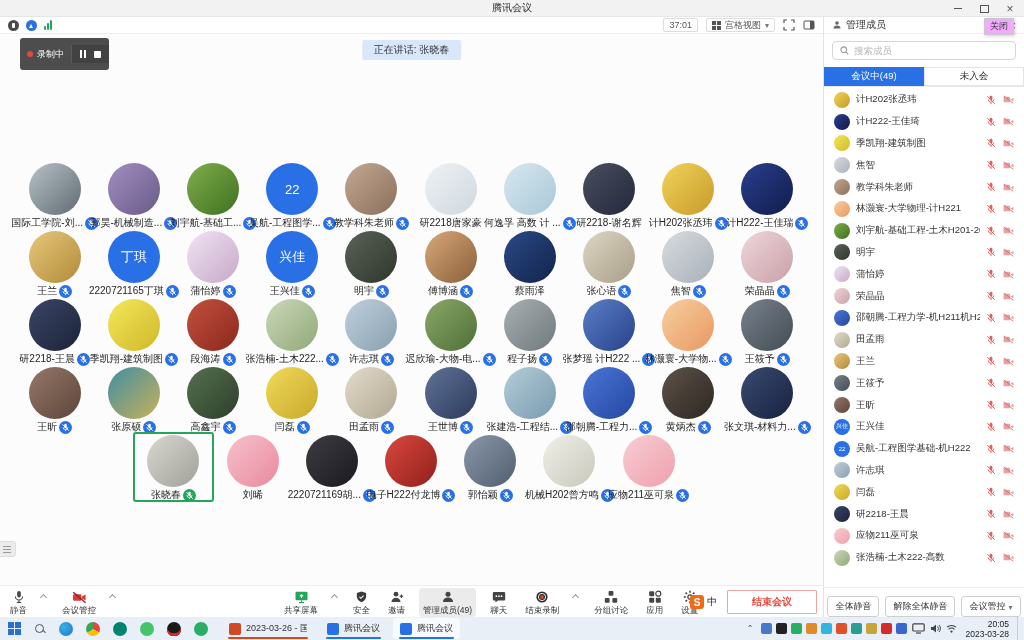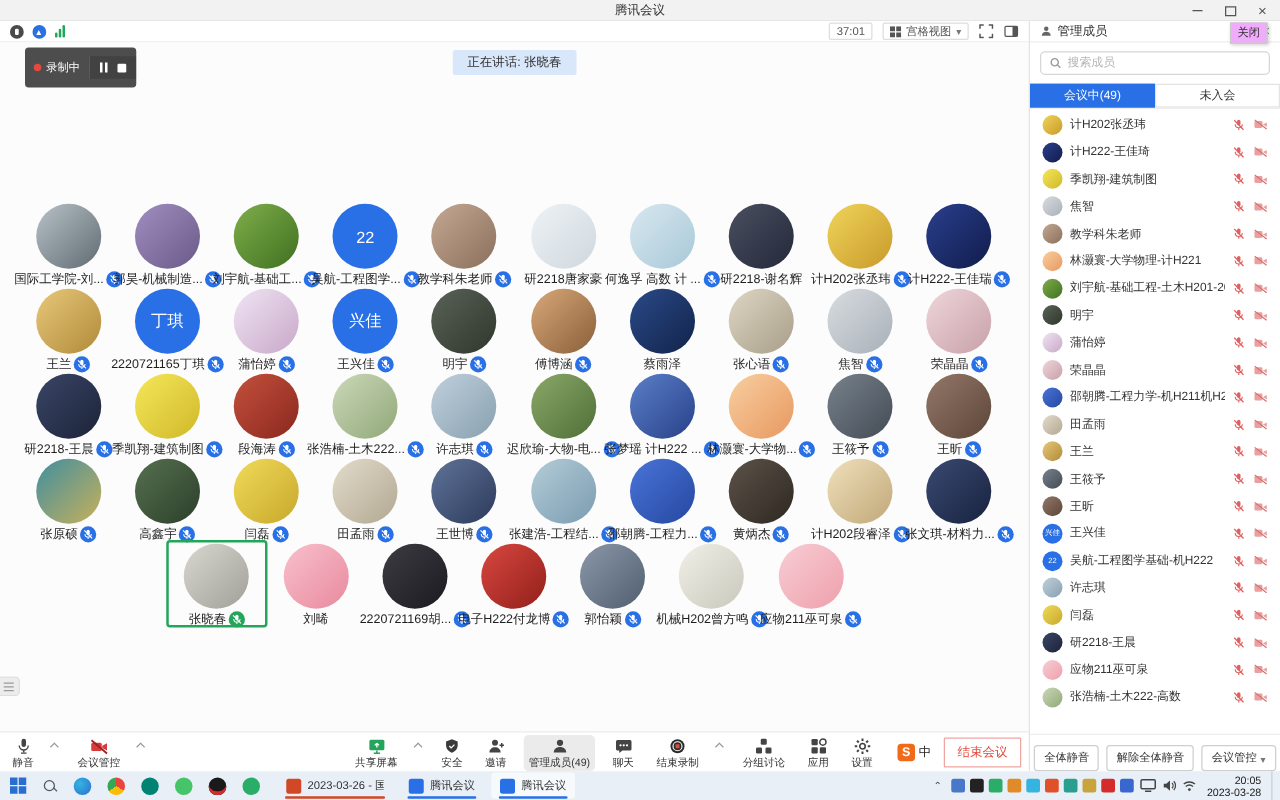--- a/index.html
+++ b/index.html
@@ -66,21 +66,21 @@
   .tb-right { right:6px; gap:6px; }
   .tb-item { display:flex; flex-direction:column; align-items:center; justify-content:center; gap:1px; padding:2px 4px; border-radius:4px; }
   .tb-item.active { background:#ebebeb; }
   .tb-item .lbl { font-size:8.5px; color:#333; line-height:9px; white-space:nowrap; }
   .tb-ic { height:15px; display:flex; align-items:center; justify-content:center; }
   .tb-caret { width:7px; height:7px; display:flex; align-items:center; margin-bottom:10px; }
   .tb-caret::after{ content:""; width:4px; height:4px; border-left:1px solid #999; border-top:1px solid #999; transform:rotate(45deg); }
   .ime { display:flex; align-items:center; gap:3px; margin-right:4px; }
   .ime-s { width:14px; height:14px; border-radius:3px; background:#f06a1a; color:#fff; font-weight:bold; font-size:10px; display:flex; align-items:center; justify-content:center; }
   .ime-lang { font-size:10px; color:#222; }
-  .end-btn { border:1px solid #f0a5a0; color:#e5483d; background:#fff; font-size:10px; padding:4px 10px; border-radius:1px; white-space:nowrap; }
+  .end-btn { border:1px solid #f0a5a0; color:#e5483d; background:#fff; font-size:10px; padding:4px 24px; border-radius:1px; white-space:nowrap;font-weight:bold; }
 
   
   .sidebar { position:absolute; left:823px; top:17px; width:201px; height:600px; background:#fff; border-left:1px solid #e3e3e3; display:flex; flex-direction:column; }
   .sd-header { height:17px; border-bottom:1px solid #eee; display:flex; align-items:center; padding:0 8px; gap:4px; flex:none; }
   .sd-title { font-size:10px; color:#333; }
   .sd-header-icons { margin-left:auto; display:flex; align-items:center; gap:8px; }
   .sd-x::after{ content:"×"; font-size:12px; color:#666; }
   .sd-search { padding:7px 8px 5px 8px; flex:none; }
   .searchbox { display:flex; align-items:center; gap:5px; border:1px solid #d6d6d6; border-radius:4px; height:19px; padding:0 7px; }
   .searchbox input { border:none; outline:none; font-size:9.5px; color:#333; width:140px; background:transparent; }
@@ -610,20 +610,36 @@
                 <svg width="9" height="9" viewBox="0 0 10 10">
                   <rect x="3.6" y="0.8" width="2.8" height="5" rx="1.4" fill="#fff"></rect>
                   <path d="M2.2 4.6a2.8 2.8 0 0 0 5.6 0" stroke="#fff" stroke-width="0.9" fill="none"></path>
                   <line x1="5" y1="7.6" x2="5" y2="9" stroke="#fff" stroke-width="0.9"></line>
                   <line x1="1.6" y1="1.4" x2="8.6" y2="8.6" stroke="#fff" stroke-width="1"></line>
                 </svg>
               </span>
             </div>
           </div>
 
+          <div class="tile">
+            <div class="avatar" style="background: linear-gradient(135deg, rgb(168, 176, 180), rgb(111, 120, 124));">
+              <span class="avtext"></span>
+            </div>
+            <div class="pname-row">
+              <span class="pname">程子扬</span>
+              <span class="badge show">
+                <svg width="9" height="9" viewBox="0 0 10 10">
+                  <rect x="3.6" y="0.8" width="2.8" height="5" rx="1.4" fill="#fff"></rect>
+                  <path d="M2.2 4.6a2.8 2.8 0 0 0 5.6 0" stroke="#fff" stroke-width="0.9" fill="none"></path>
+                  <line x1="5" y1="7.6" x2="5" y2="9" stroke="#fff" stroke-width="0.9"></line>
+                  <line x1="1.6" y1="1.4" x2="8.6" y2="8.6" stroke="#fff" stroke-width="1"></line>
+                </svg>
+              </span>
+            </div>
+          </div>
 
           <div class="tile">
             <div class="avatar" style="background: linear-gradient(135deg, rgb(90, 127, 200), rgb(40, 65, 138));">
               <span class="avtext"></span>
             </div>
             <div class="pname-row">
               <span class="pname">张梦瑶 计H222 ...</span>
               <span class="badge show">
                 <svg width="9" height="9" viewBox="0 0 10 10">
                   <rect x="3.6" y="0.8" width="2.8" height="5" rx="1.4" fill="#fff"></rect>
@@ -815,36 +831,20 @@
                 <svg width="9" height="9" viewBox="0 0 10 10">
                   <rect x="3.6" y="0.8" width="2.8" height="5" rx="1.4" fill="#fff"></rect>
                   <path d="M2.2 4.6a2.8 2.8 0 0 0 5.6 0" stroke="#fff" stroke-width="0.9" fill="none"></path>
                   <line x1="5" y1="7.6" x2="5" y2="9" stroke="#fff" stroke-width="0.9"></line>
                   <line x1="1.6" y1="1.4" x2="8.6" y2="8.6" stroke="#fff" stroke-width="1"></line>
                 </svg>
               </span>
             </div>
           </div>
 
-          <div class="tile">
-            <div class="avatar" style="background: linear-gradient(135deg, rgb(240, 224, 188), rgb(192, 168, 120));">
-              <span class="avtext"></span>
-            </div>
-            <div class="pname-row">
-              <span class="pname">计H202段睿泽</span>
-              <span class="badge show">
-                <svg width="9" height="9" viewBox="0 0 10 10">
-                  <rect x="3.6" y="0.8" width="2.8" height="5" rx="1.4" fill="#fff"></rect>
-                  <path d="M2.2 4.6a2.8 2.8 0 0 0 5.6 0" stroke="#fff" stroke-width="0.9" fill="none"></path>
-                  <line x1="5" y1="7.6" x2="5" y2="9" stroke="#fff" stroke-width="0.9"></line>
-                  <line x1="1.6" y1="1.4" x2="8.6" y2="8.6" stroke="#fff" stroke-width="1"></line>
-                </svg>
-              </span>
-            </div>
-          </div>
 
           <div class="tile">
             <div class="avatar" style="background: linear-gradient(135deg, rgb(58, 74, 114), rgb(23, 34, 62));">
               <span class="avtext"></span>
             </div>
             <div class="pname-row">
               <span class="pname">张文琪-材料力...</span>
               <span class="badge show">
                 <svg width="9" height="9" viewBox="0 0 10 10">
                   <rect x="3.6" y="0.8" width="2.8" height="5" rx="1.4" fill="#fff"></rect>

